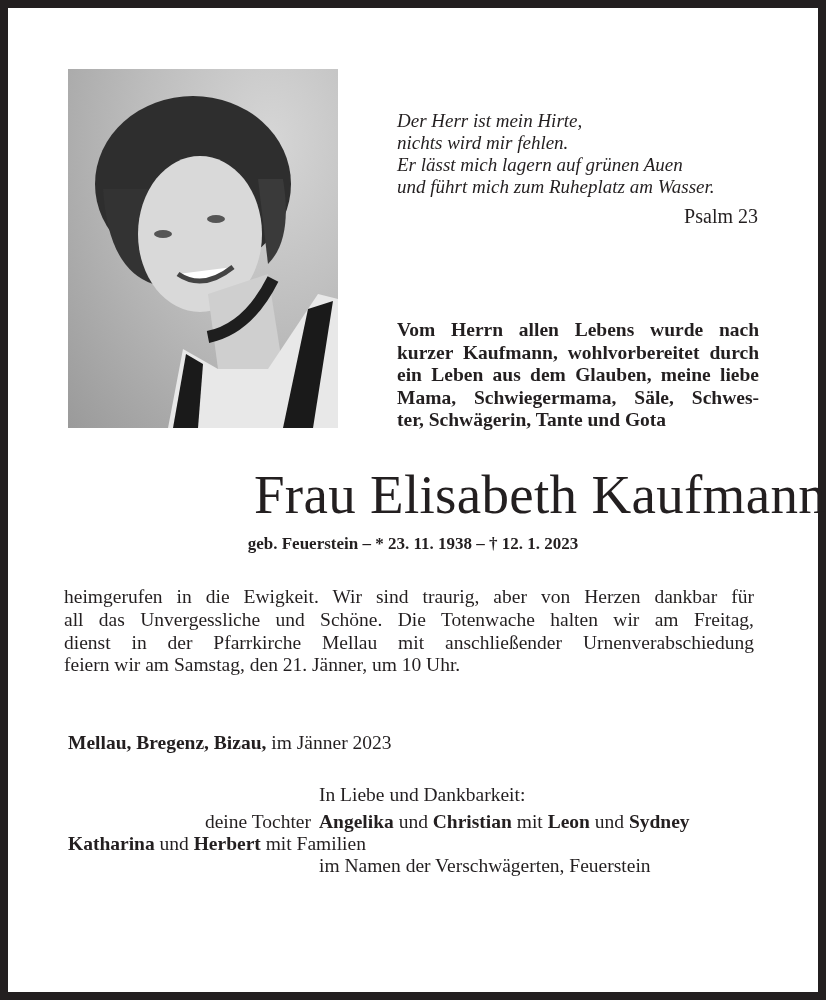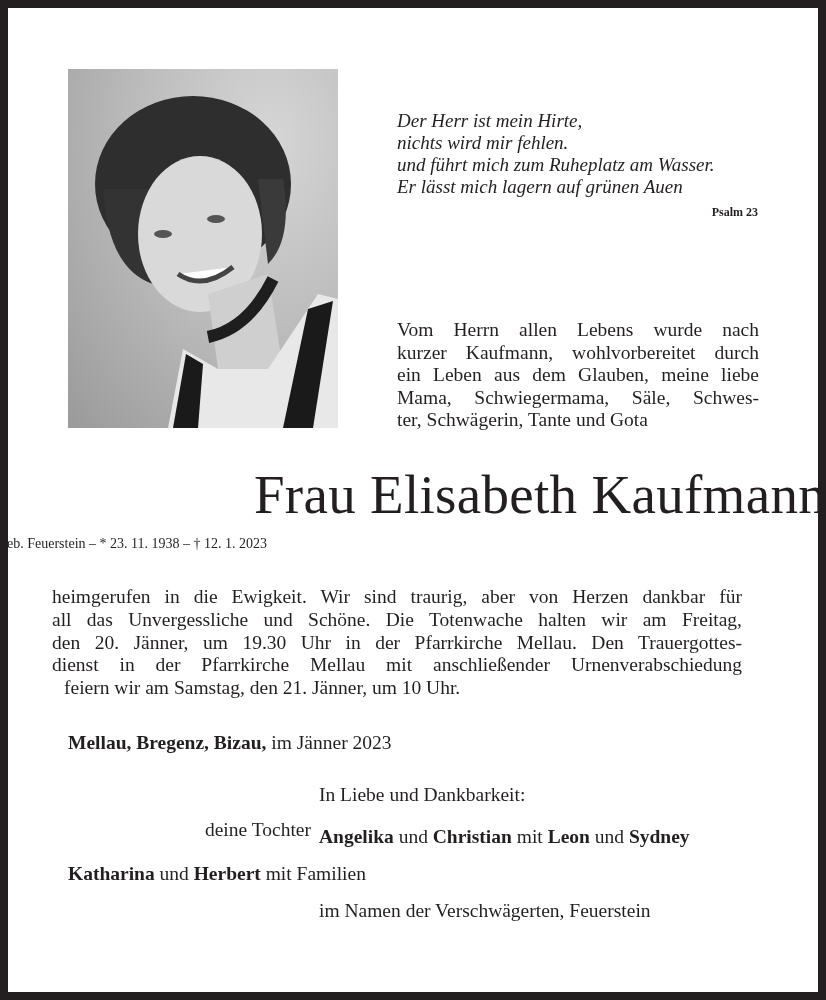--- a/index.html
+++ b/index.html
@@ -4,40 +4,40 @@
   <style>
     html, body { margin: 0; padding: 0; background: #ffffff; }
     body { width: 826px; height: 1000px; position: relative; overflow: hidden;
            font-family: "Liberation Serif", "DejaVu Serif", serif; color: #231f20; }
     .frame { position: absolute; left: 0; top: 0; width: 826px; height: 1000px;
              box-sizing: border-box; border: 8px solid #231f20; background: #fff; }
     .photo { position: absolute; left: 68px; top: 69px; width: 270px; height: 359px; overflow: hidden;
              background: radial-gradient(ellipse at 75% 20%, #d6d6d6 0%, #bdbdbd 45%, #9a9a9a 100%); }
     .psalm { position: absolute; left: 397px; top: 110px; width: 362px; font-style: italic;
              font-size: 19px; line-height: 22px; }
-    .psalm-ref { position: absolute; right: 68px; top: 205px; font-size: 12px; font-weight: bold; }
+    .psalm-ref { position: absolute; right: 68px; top: 205px; font-size: 20px; }
     .intro { position: absolute; left: 397px; top: 319px; width: 362px; font-size: 19.5px; line-height: 22.5px;
              text-align: justify; }
-    .intro span { display: block; text-align: justify; text-align-last: justify; }
+    .intro span { display: block; text-align: justify; text-align-last: justify; font-weight: bold; }
     .intro span.last { text-align-last: left; }
     .name { position: absolute; left: 0; width: 826px; top: 462px; text-align: right;
             font-size: 55px; line-height: 66px; letter-spacing: 0.3px; }
-    .dates { position: absolute; left: 0; width: 826px; top: 532px; 
-             font-size: 14px; font-weight: normal; line-height: 24px; }
-    .body { position: absolute; left: 52px; top: 586px; width: 690px; font-size: 19.5px; line-height: 22.8px; }
+    .dates { position: absolute; left: 0; width: 826px; top: 532px; text-align: center;
+             font-size: 17px; font-weight: bold; line-height: 24px; }
+    .body { position: absolute; left: 64px; top: 586px; width: 690px; font-size: 19.5px; line-height: 22.8px; }
     .body span { display: block; text-align: justify; text-align-last: justify; }
-    .body span.last { text-align-last: left; margin-left: 12px; }
+    .body span.last { text-align-last: left; }
     .place { position: absolute; left: 68px; top: 731px; font-size: 19.5px; line-height: 24px; }
     .place b { font-weight: bold; }
     .thanks { position: absolute; left: 319px; top: 783px; font-size: 19.5px; line-height: 24px; }
     .fam { position: absolute; left: 68px; top: 811px; width: 700px; font-size: 19.5px; line-height: 22px; }
     .fam-row { display: flex; align-items: center; }
     .fam-label { width: 243px; text-align: right; padding-right: 8px; flex: none; }
     .fam-val b { font-weight: bold; }
-    .fam-val { white-space: nowrap; margin-top: 15px; }
+    .fam-val { white-space: nowrap; }
   </style>
 </head>
 <body>
 
 <div class="frame"></div>
 
 <div class="photo">
   <svg width="270" height="359" viewBox="0 0 270 359">
 
     <ellipse cx="125" cy="115" rx="98" ry="88" fill="#2e2e2e"></ellipse>
@@ -55,40 +55,39 @@
 
     <path d="M100 359 L115 280 L150 300 L200 300 L250 225 L270 230 L270 359 Z" fill="#e8e8e8"></path>
     <path d="M105 359 L118 285 L135 295 L130 359 Z" fill="#1a1a1a"></path>
     <path d="M215 359 L240 240 L265 232 L245 359 Z" fill="#1a1a1a"></path>
   </svg>
 </div>
 
 <div class="psalm">
   <div>Der Herr ist mein Hirte,</div>
   <div>nichts wird mir fehlen.</div>
+  <div>Er lässt mich lagern auf grünen Auen</div>
   <div>und führt mich zum Ruheplatz am Wasser.</div>
-  <div>Er lässt mich lagern auf grünen Auen</div>
 </div>
 <div class="psalm-ref">Psalm 23</div>
 
 <div class="intro">
   <span>Vom Herrn allen Lebens wurde nach</span>
   <span>kurzer Kaufmann, wohlvorbereitet durch</span>
   <span>ein Leben aus dem Glauben, meine liebe</span>
   <span>Mama, Schwiegermama, Säle, Schwes-</span>
   <span class="last">ter, Schwägerin, Tante und Gota</span>
 </div>
 
 <div class="name">Frau Elisabeth Kaufmann</div>
 <div class="dates">geb. Feuerstein – * 23. 11. 1938 – † 12. 1. 2023</div>
 
 <div class="body">
   <span>heimgerufen in die Ewigkeit. Wir sind traurig, aber von Herzen dankbar für</span>
   <span>all das Unvergessliche und Schöne. Die Totenwache halten wir am Freitag,</span>
-  <span>den 20. Jänner, um 19.30 Uhr in der Pfarrkirche Mellau. Den Trauergottes-</span>
   <span>dienst in der Pfarrkirche Mellau mit anschließender Urnenverabschiedung</span>
   <span class="last">feiern wir am Samstag, den 21. Jänner, um 10 Uhr.</span>
 </div>
 
 <div class="place">
   <b>Mellau, Bregenz, Bizau,</b><span> im Jänner 2023</span>
 </div>
 
 <div class="thanks">In Liebe und Dankbarkeit:</div>
 

